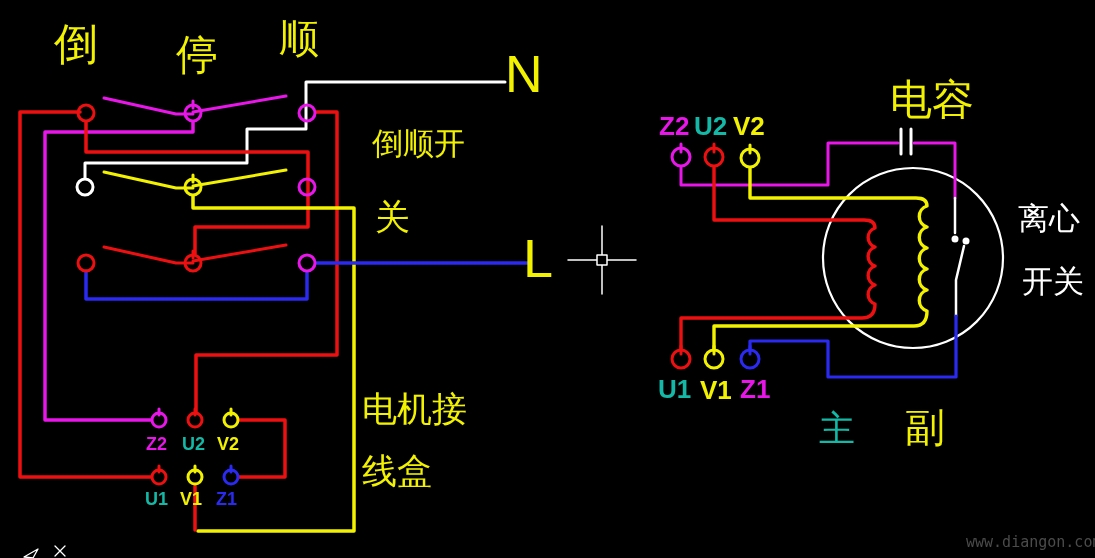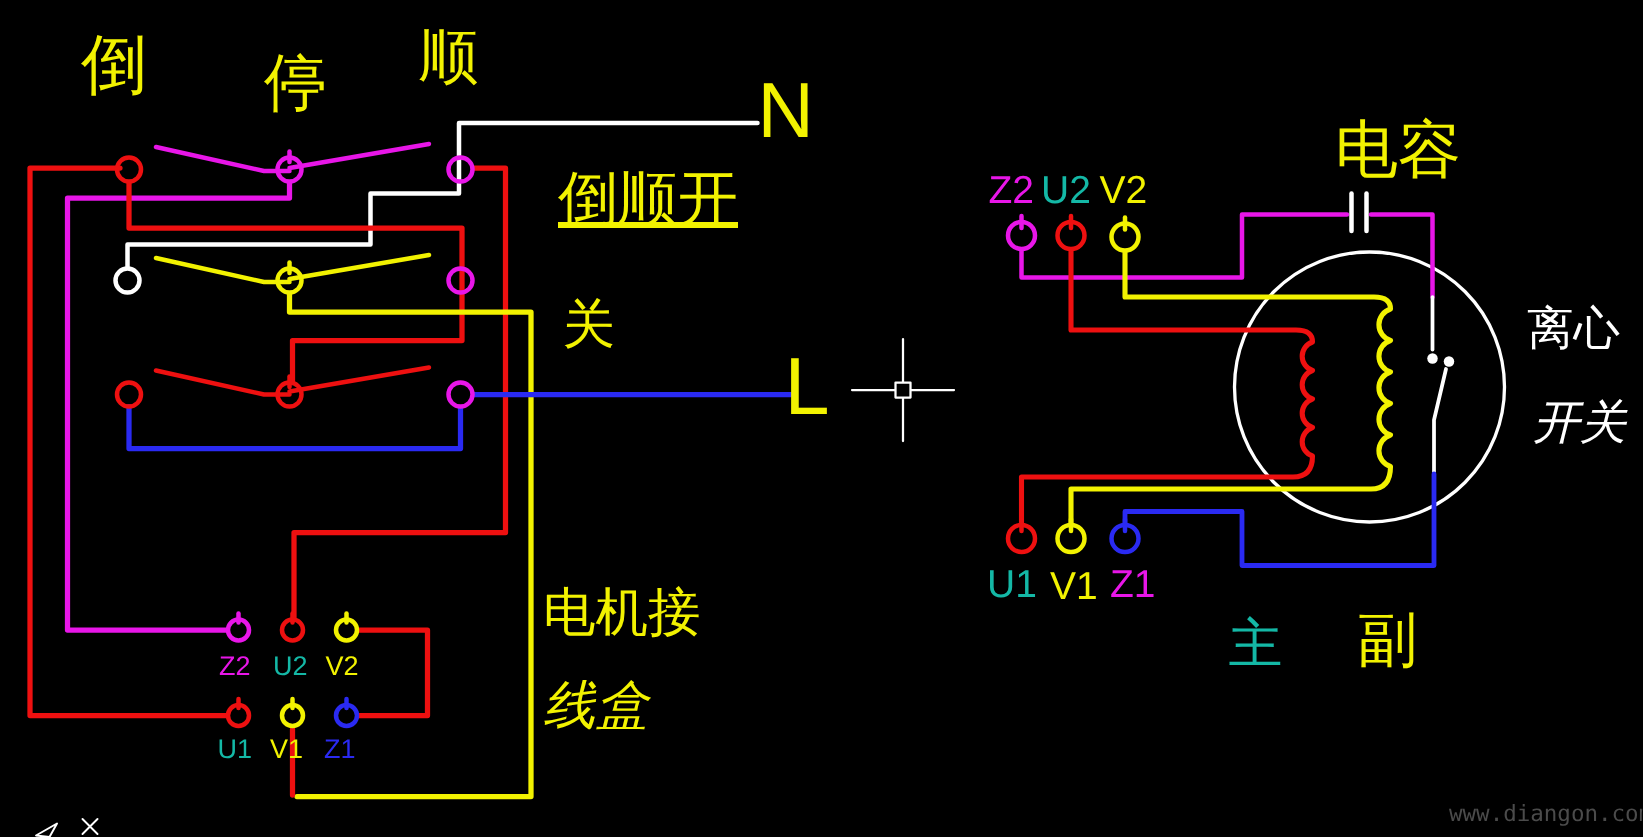--- a/index.html
+++ b/index.html
@@ -1,21 +1,21 @@
 <!DOCTYPE html>
 <html><head>
 <meta charset="utf-8">
 <style>
   html,body{margin:0;padding:0;background:#000;}
   #canvas{position:relative;width:1095px;height:558px;background:#000;overflow:hidden;
           font-family:"Liberation Sans",sans-serif;}
   #wires{position:absolute;left:0;top:0;}
   .lbl{position:absolute;line-height:1;white-space:nowrap;
        font-family:"Liberation Sans","DejaVu Sans",sans-serif;}
-  .b{font-weight:normal;}
+  .b{font-weight:bold;}
   .c-red{color:#14b8a6;}
   .c-mag{color:#e816e8;}
   .c-yel{color:#f2f200;}
   .c-blu{color:#2a2af2;}
   .c-wht{color:#ffffff;}
   .watermark{color:#4b4b4b;font-family:"DejaVu Sans Mono","Liberation Mono",monospace;}
 </style>
 </head>
 <body>
 
@@ -171,40 +171,40 @@
     </g>
   </svg>
 
   <span class="lbl c-yel" style="left:54px;top:22px;font-size:44px;">倒</span>
   <span class="lbl c-yel" style="left:176px;top:34px;font-size:42px;">停</span>
   <span class="lbl c-yel" style="left:279px;top:18px;font-size:40px;">顺</span>
 
   <span class="lbl c-yel" style="left:505px;top:48px;font-size:52px;">N</span>
   <span class="lbl c-yel" style="left:523px;top:231px;font-size:54px;">L</span>
 
-  <span class="lbl c-yel" style="left:372px;top:113px;font-size:40px;text-decoration:underline;">倒顺开</span>
+  <span class="lbl c-yel" style="left:372px;top:128px;font-size:31px;">倒顺开</span>
   <span class="lbl c-yel" style="left:375px;top:199px;font-size:35px;">关</span>
 
   <span class="lbl c-yel" style="left:362px;top:391px;font-size:35px;">电机接</span>
-  <span class="lbl c-yel" style="left:362px;top:453px;font-size:35px;font-style:italic;">线盒</span>
+  <span class="lbl c-yel" style="left:362px;top:453px;font-size:35px;">线盒</span>
 
   <span class="lbl b c-mag" style="left:146px;top:435px;font-size:18px;">Z2</span>
   <span class="lbl b c-red" style="left:182px;top:435px;font-size:18px;">U2</span>
   <span class="lbl b c-yel" style="left:217px;top:435px;font-size:18px;">V2</span>
   <span class="lbl b c-red" style="left:145px;top:490px;font-size:18px;">U1</span>
   <span class="lbl b c-yel" style="left:180px;top:490px;font-size:18px;">V1</span>
   <span class="lbl b c-blu" style="left:216px;top:490px;font-size:18px;">Z1</span>
 
   <span class="lbl b c-mag" style="left:659px;top:113px;font-size:26px;">Z2</span>
   <span class="lbl b c-red" style="left:694px;top:113px;font-size:26px;">U2</span>
   <span class="lbl b c-yel" style="left:733px;top:113px;font-size:26px;">V2</span>
   <span class="lbl b c-red" style="left:658px;top:376px;font-size:26px;">U1</span>
   <span class="lbl b c-yel" style="left:700px;top:377px;font-size:26px;">V1</span>
   <span class="lbl b c-mag" style="left:740px;top:376px;font-size:26px;">Z1</span>
 
   <span class="lbl c-yel" style="left:890px;top:79px;font-size:42px;">电容</span>
   <span class="lbl c-wht" style="left:1018px;top:203px;font-size:31px;">离心</span>
-  <span class="lbl c-wht" style="left:1022px;top:266px;font-size:31px;font-style:italic;">开关</span>
+  <span class="lbl c-wht" style="left:1022px;top:266px;font-size:31px;">开关</span>
   <span class="lbl c-red" style="left:819px;top:411px;font-size:36px;">主</span>
   <span class="lbl c-yel" style="left:905px;top:407px;font-size:40px;">副</span>
 
   <span class="lbl watermark" style="left:966px;top:535px;font-size:15px;">www.diangon.com</span>
 </div>
 
 </body></html>

